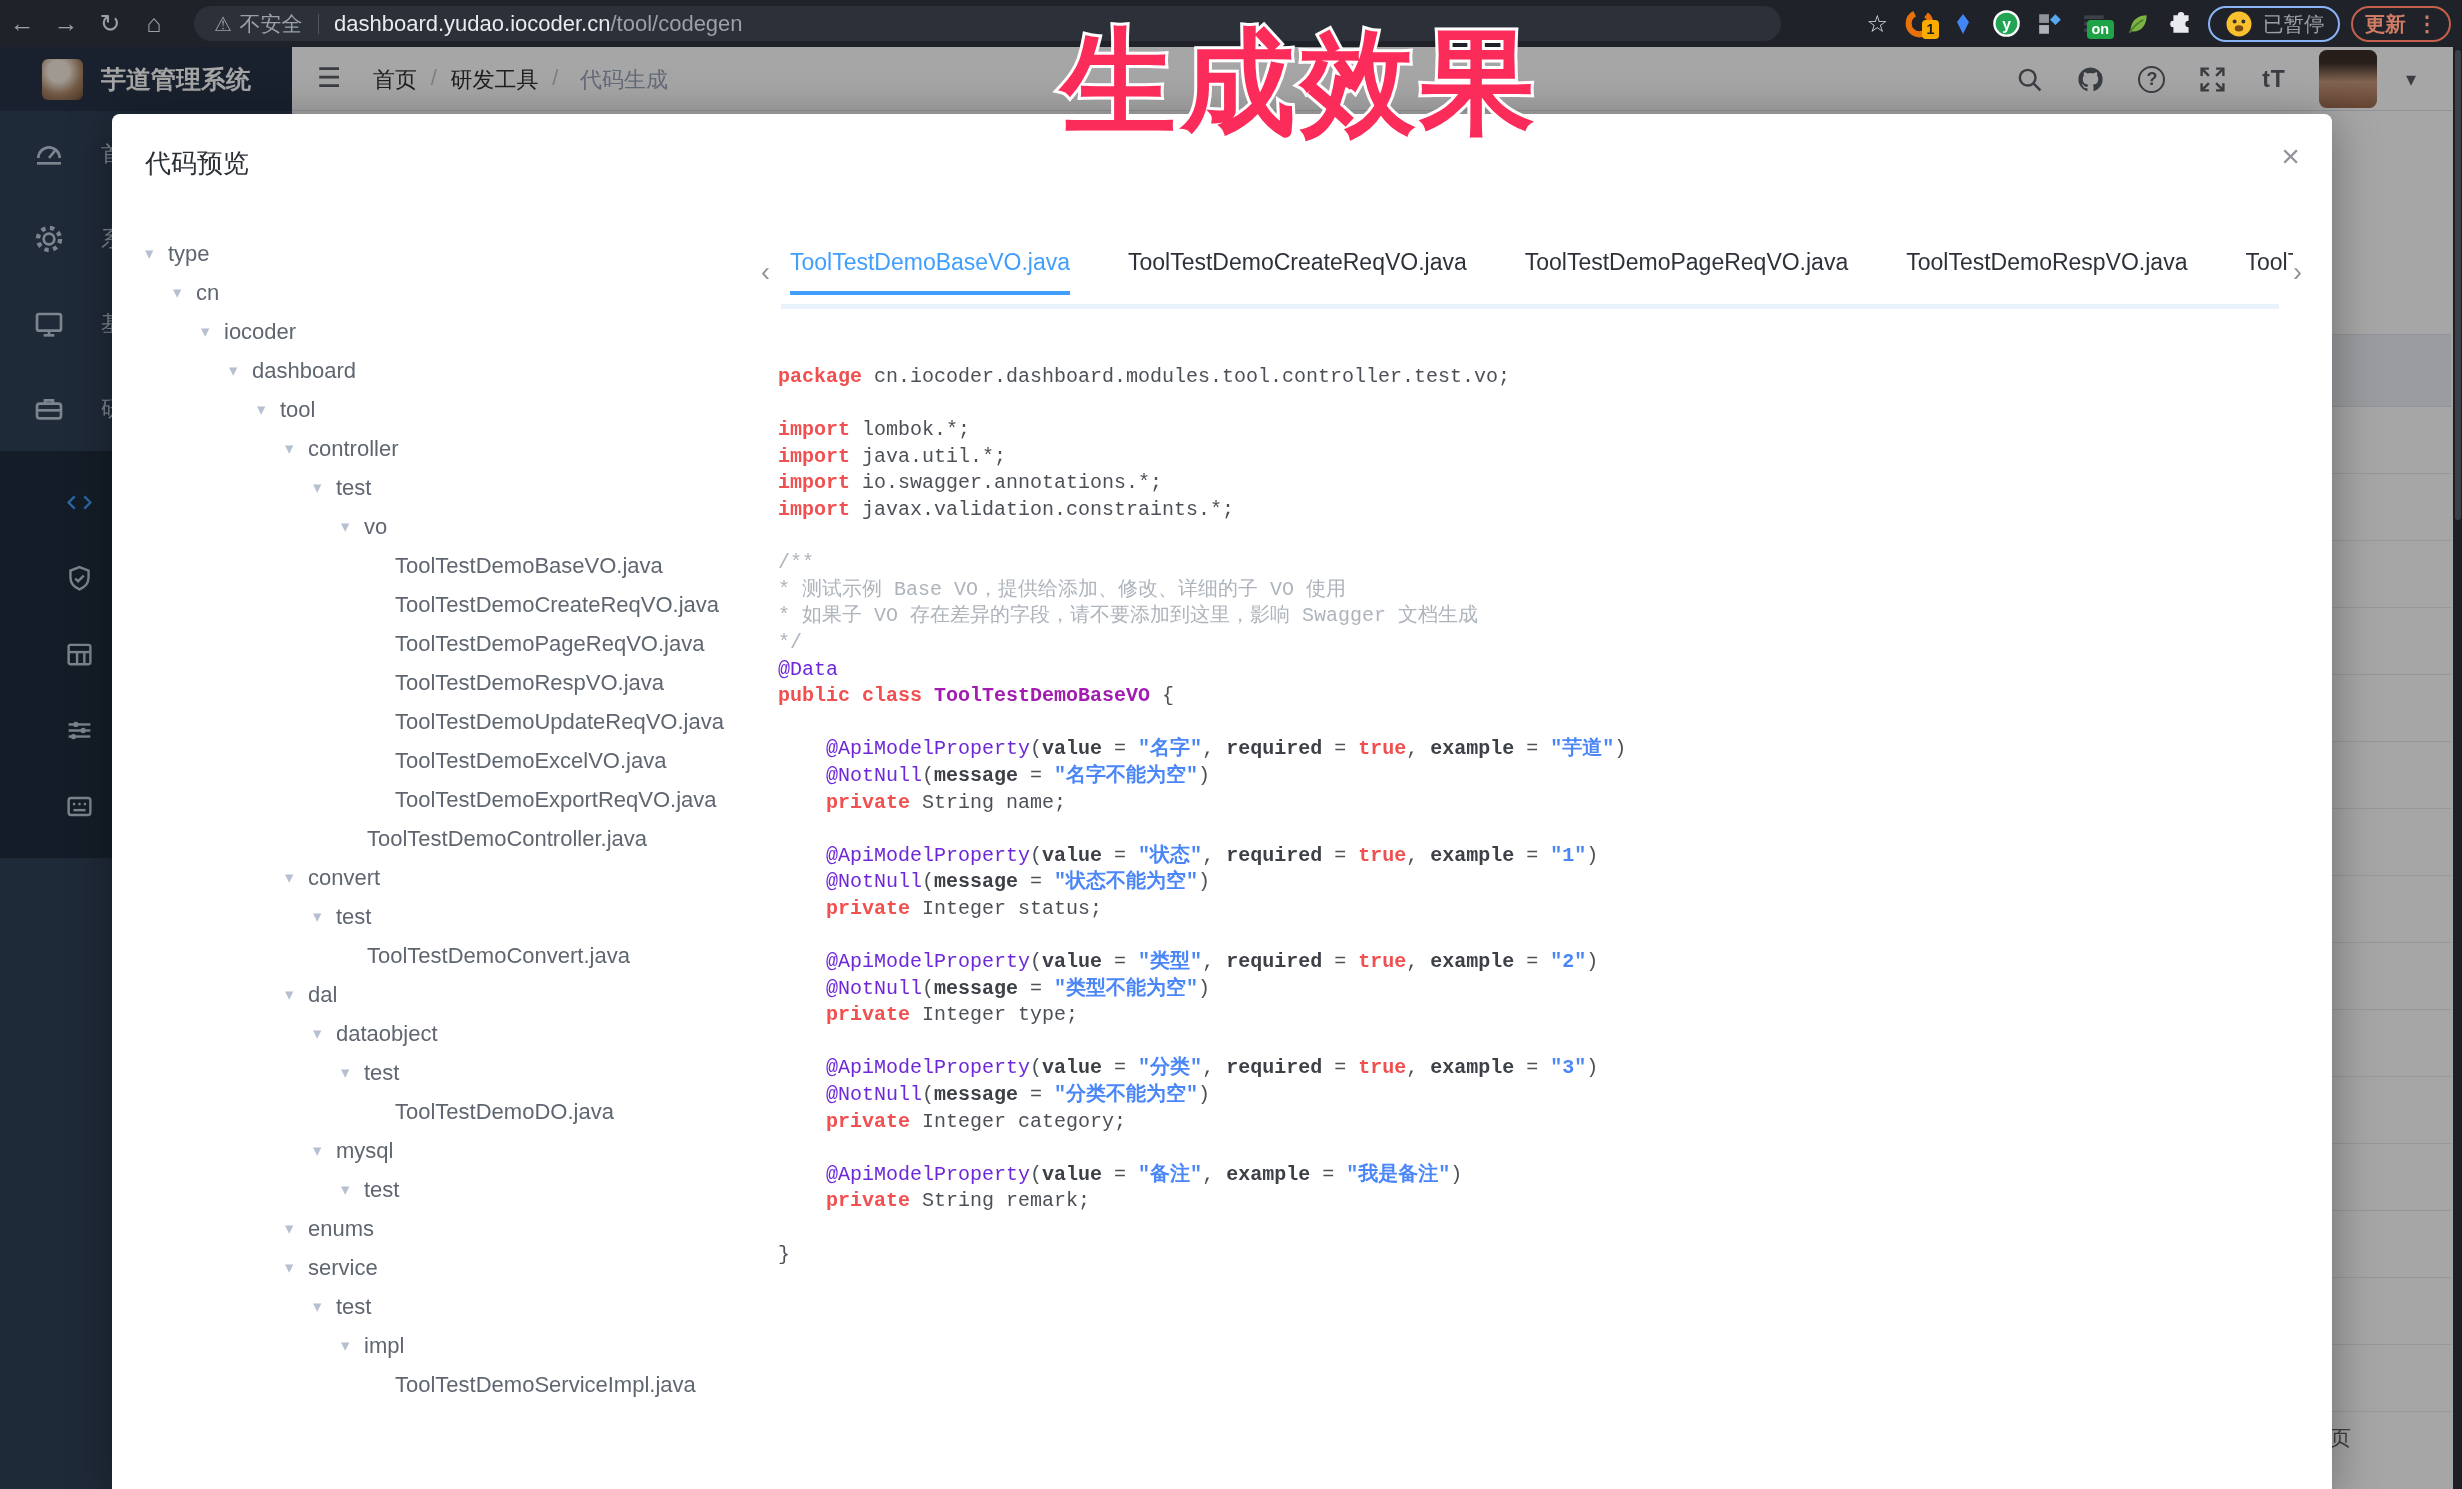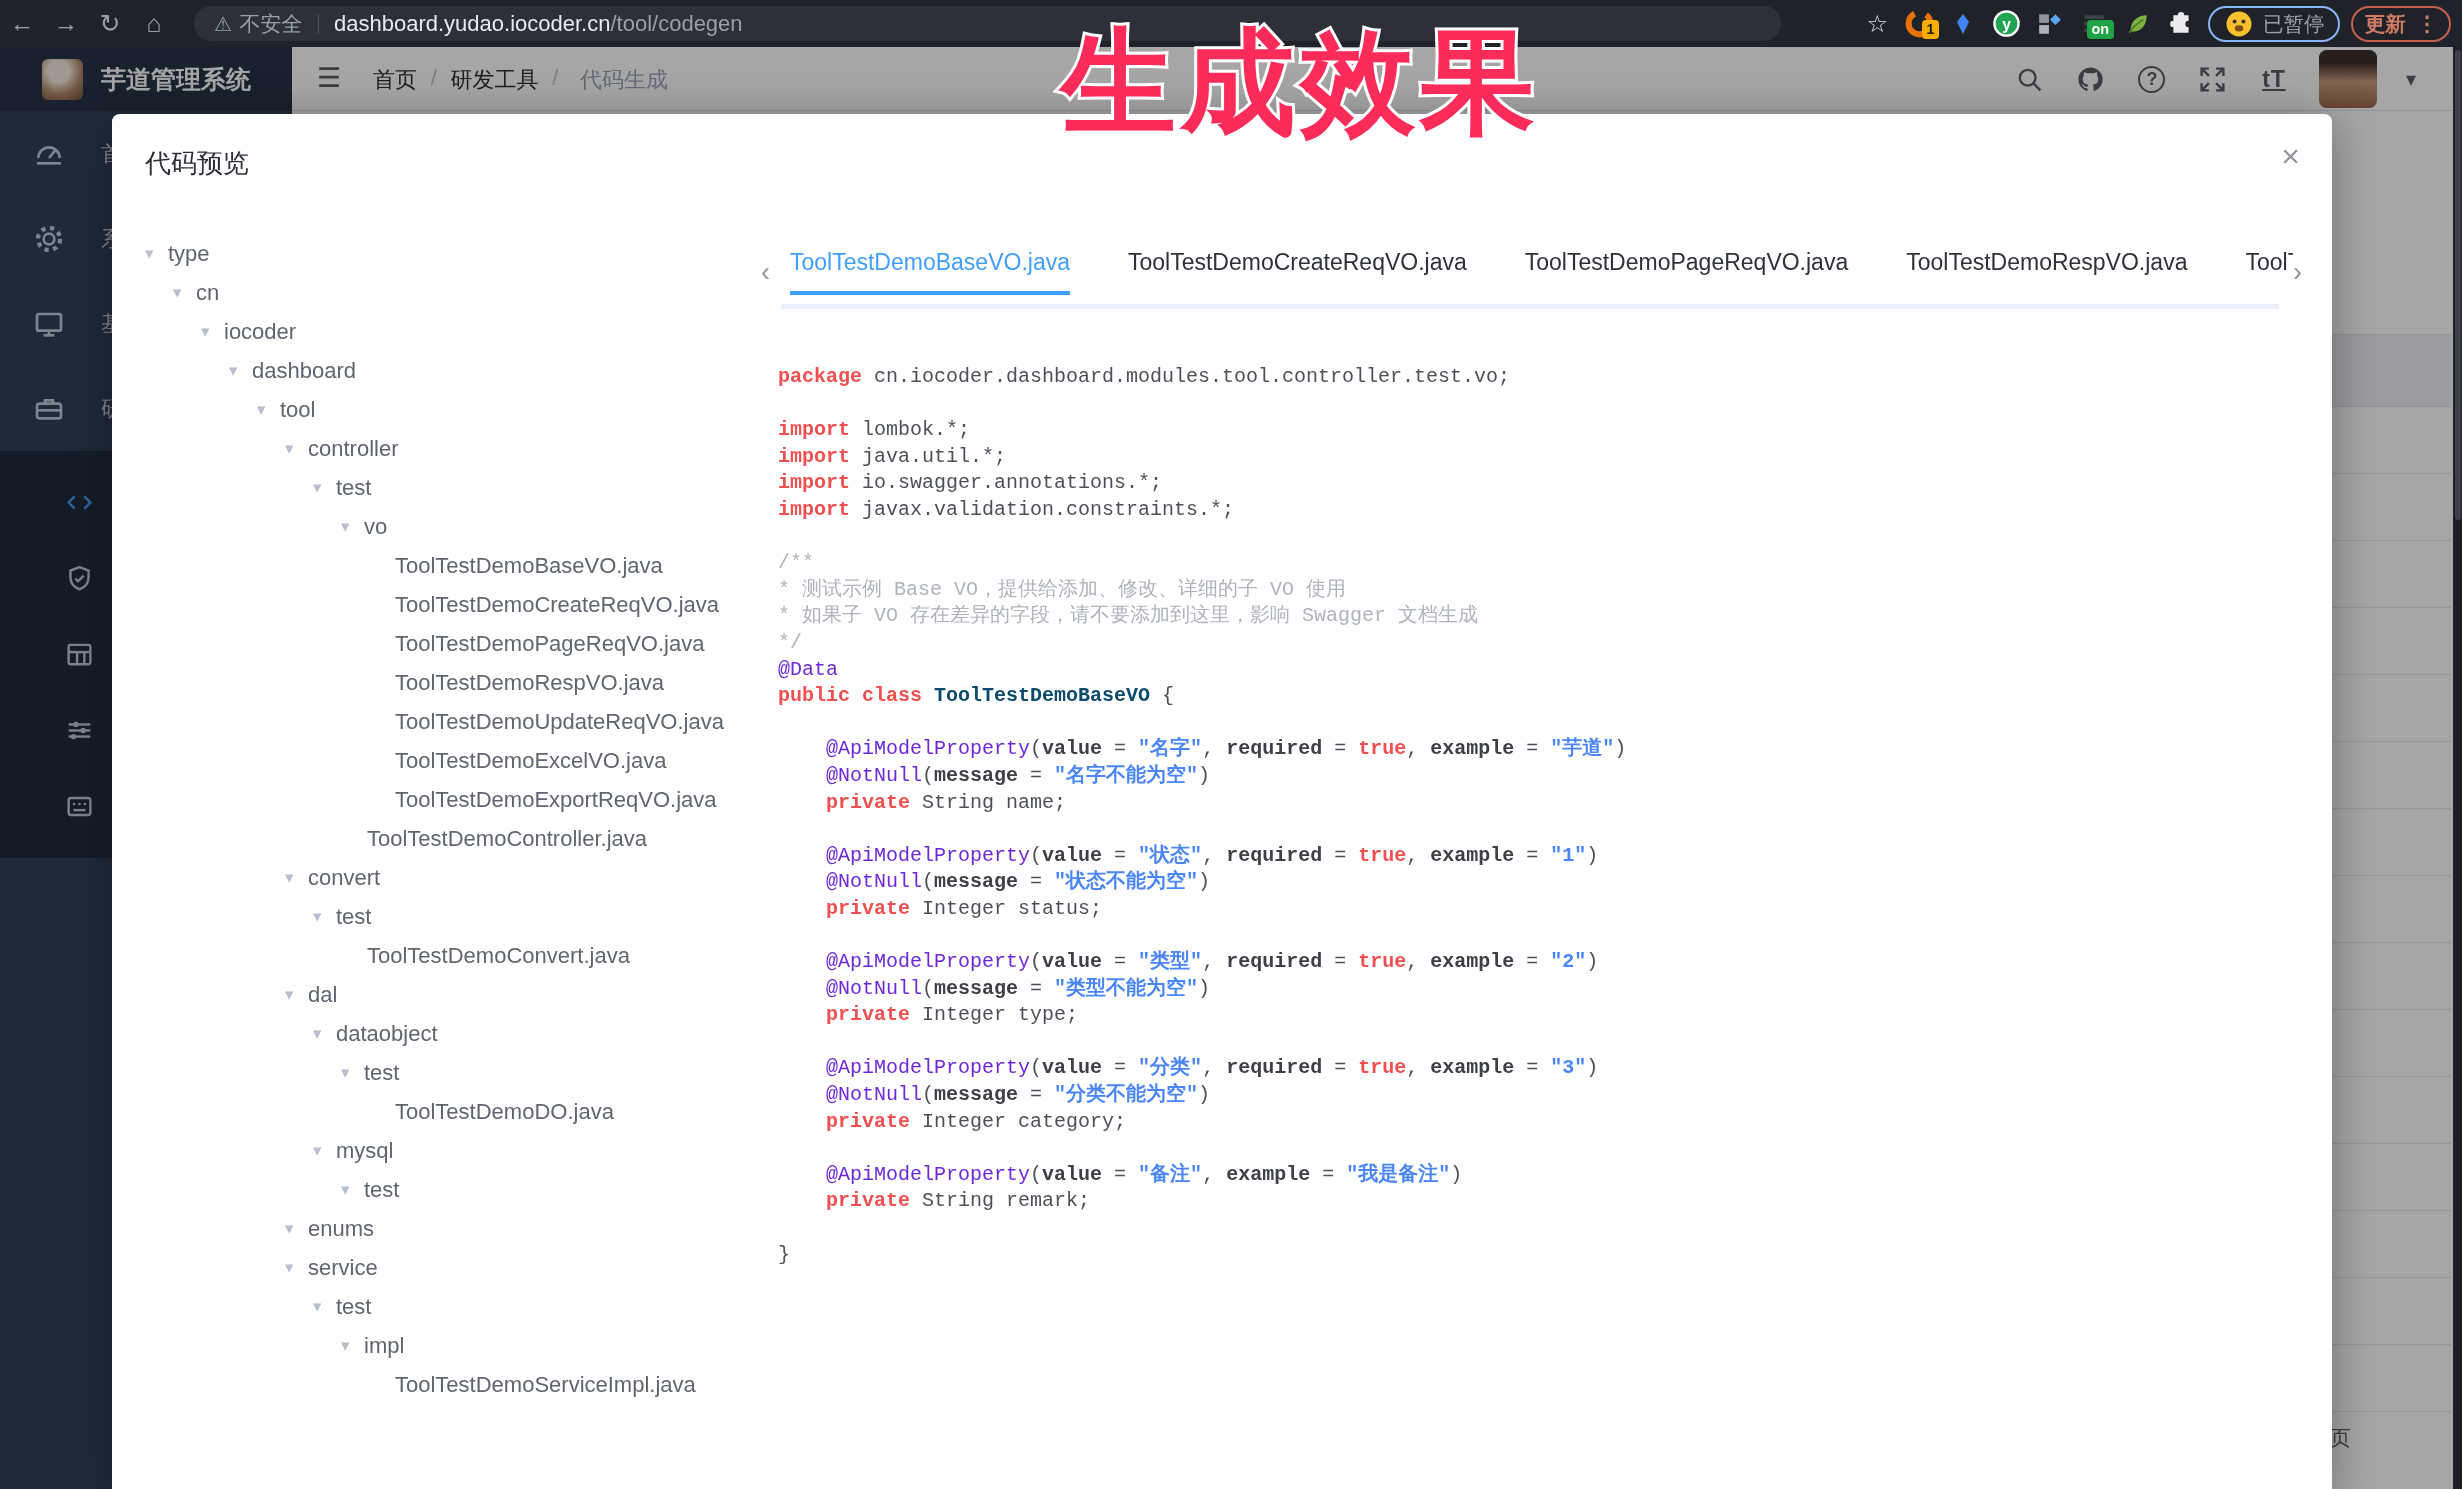--- a/index.html
+++ b/index.html
@@ -39,21 +39,21 @@
   .brand-title{color:#fff;font-size:25px;font-weight:600;white-space:nowrap;}
   .hamburger{position:absolute;left:317px;top:15px;font-size:27px;color:#5a5e66;}
   .crumbs{position:absolute;left:373px;top:18px;font-size:22px;color:#303133;display:flex;gap:13.7px;}
   .crumb-sep{color:#c0c4cc;}
   .crumb:last-child,.crumb.current{color:#9aa5b8;margin-left:8px;}
   .appbar-icons{position:absolute;right:46px;top:0;height:64px;display:flex;align-items:center;gap:29px;color:#5a5e66;}
   .hic{width:32px;height:32px;display:flex;align-items:center;justify-content:center;font-size:23px;color:#5a5e66;}
   .hic svg{width:29px;height:29px;}
   .help-circ{width:27px;height:27px;border:2.3px solid #5a5e66;border-radius:50%;display:flex;align-items:center;
              justify-content:center;font-size:18px;font-weight:bold;}
-  .tT{font-size:23px;font-weight:bold;letter-spacing:0.8px;text-decoration:underline;}
+  .tT{font-size:23px;font-weight:bold;letter-spacing:0.8px;}
   .user-avatar{width:58px;height:58px;border-radius:7.6px;
        background:linear-gradient(180deg,#3c2f28 0 22%,#c99a7e 55%,#9c6a4e 100%);}
   .caret-dn{font-size:20px;color:#5a5e66;}
 
   
   .sidebar{position:absolute;left:0;top:64px;width:292px;bottom:0;background:#304156;}
   .side-item{height:85px;display:flex;align-items:center;padding-left:33px;gap:36px;color:#bfcbd9;font-size:22px;}
   .side-item svg{width:32px;height:32px;flex:0 0 auto;}
   .submenu{background:#1f2d3d;padding:13.7px 0;}
   .sub-item{height:76px;display:flex;align-items:center;padding-left:65px;gap:33px;color:#bfcbd9;font-size:22px;}
@@ -96,21 +96,21 @@
   .tab.active{color:#409eff;border-bottom-color:#409eff;}
   .tab.clipped{max-width:77px;overflow:hidden;margin-right:0;}
   .tabs-track{position:absolute;left:669px;right:53px;top:190px;height:4.6px;background:#e9f1fb;z-index:-0;}
 
   .code{position:absolute;left:666px;top:250px;right:23px;font-family:Liberation Mono, monospace;
         font-size:20px;line-height:26.6px;white-space:pre;}
   .code-line{height:26.6px;}
   .c-kw{color:#f05050;font-weight:bold;}
   .c-ann{color:#6d28d9;}
   .c-str{color:#4a86f7;font-weight:bold;}
-  .c-cls{color:#0c4a6e;font-weight:bold;margin-top:40px;}
+  .c-cls{color:#a21caf;font-weight:bold;margin-top:40px;}
   .c-attr{color:#3d4147;font-weight:bold;}
   .c-pl{color:#4c5158;}
   .c-cmt{color:#aeb4bb;}
 
   
   .annotation{position:absolute;left:1061px;top:6px;z-index:40;font-size:115px;font-weight:bold;
               color:#fb2c5a;letter-spacing:4.6px;-webkit-text-stroke:6px #ffffff;paint-order:stroke fill;
               white-space:nowrap;}
 </style>
 </head>

